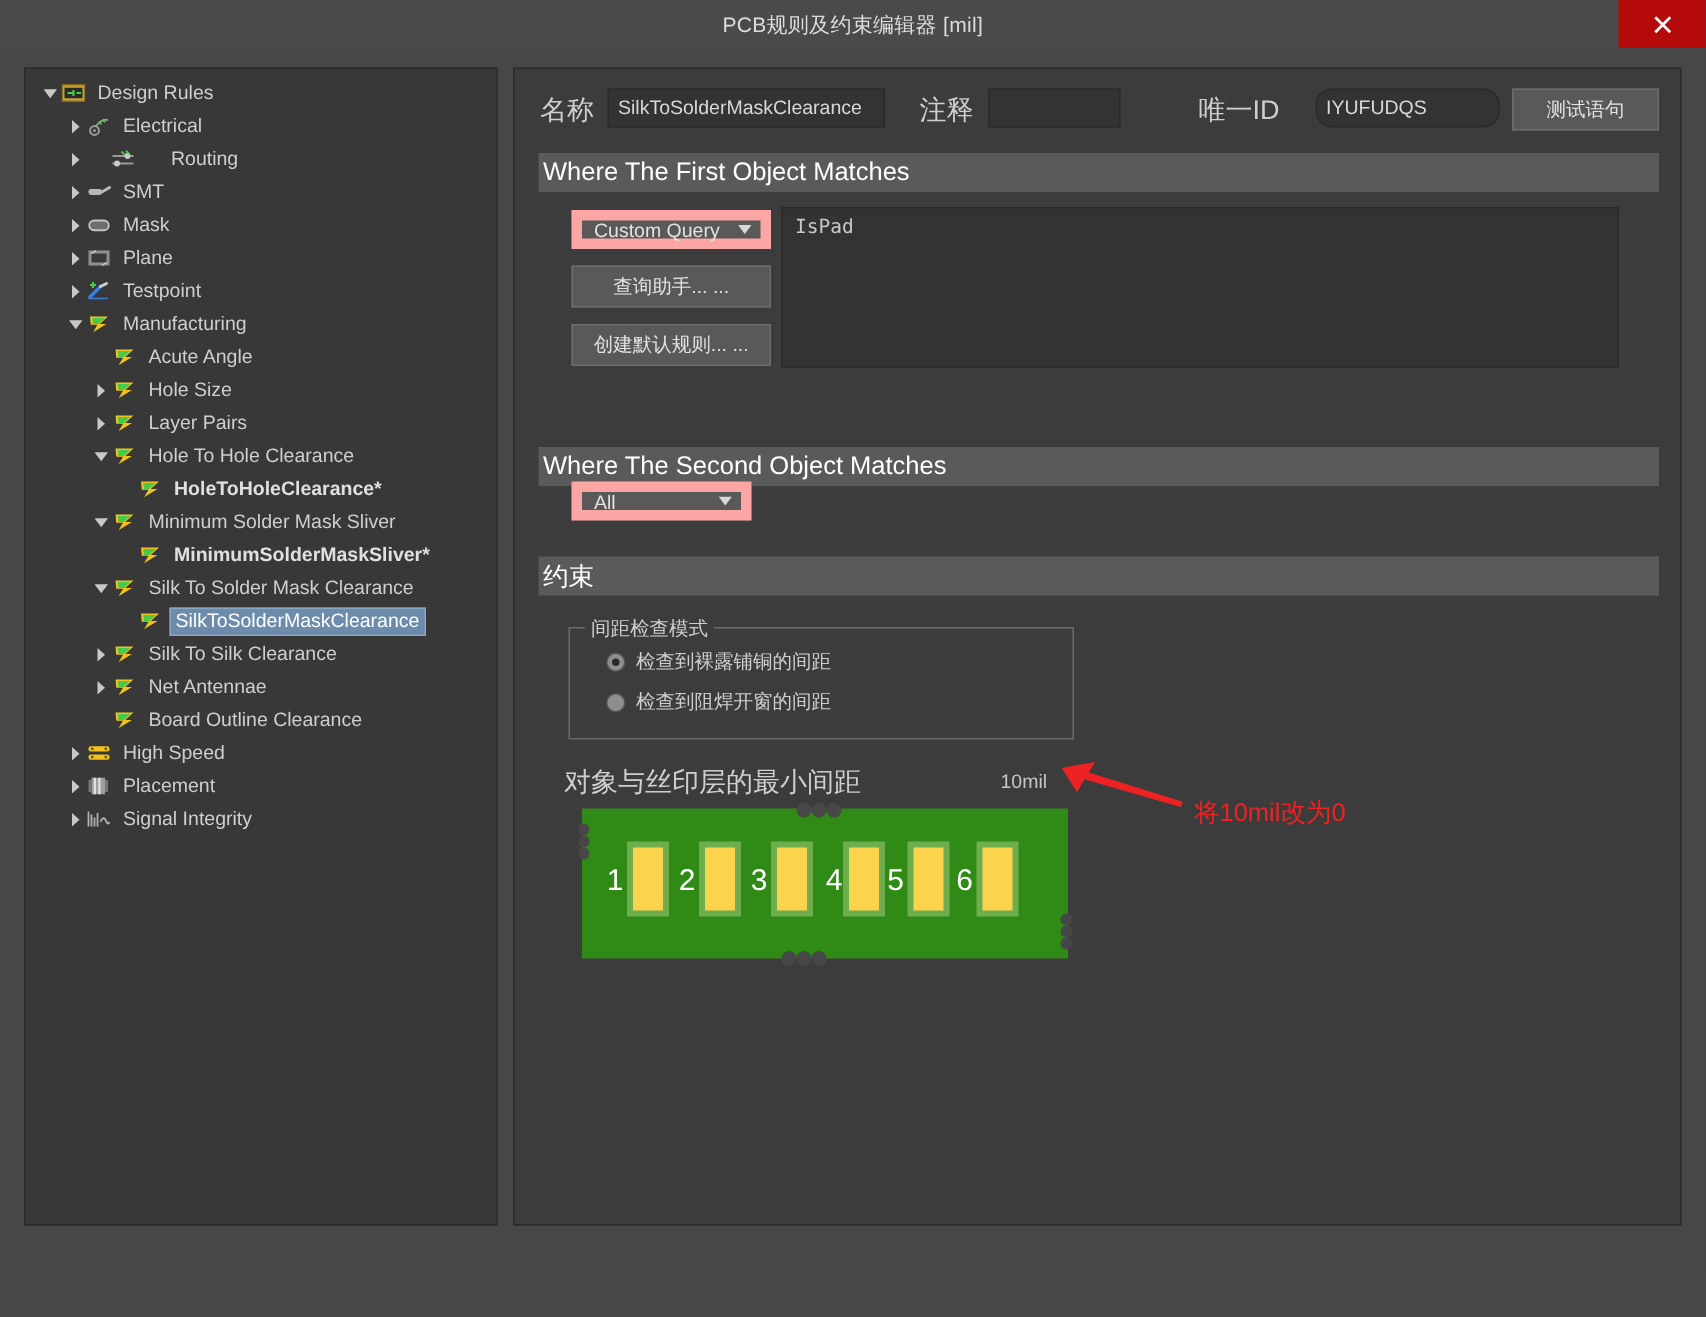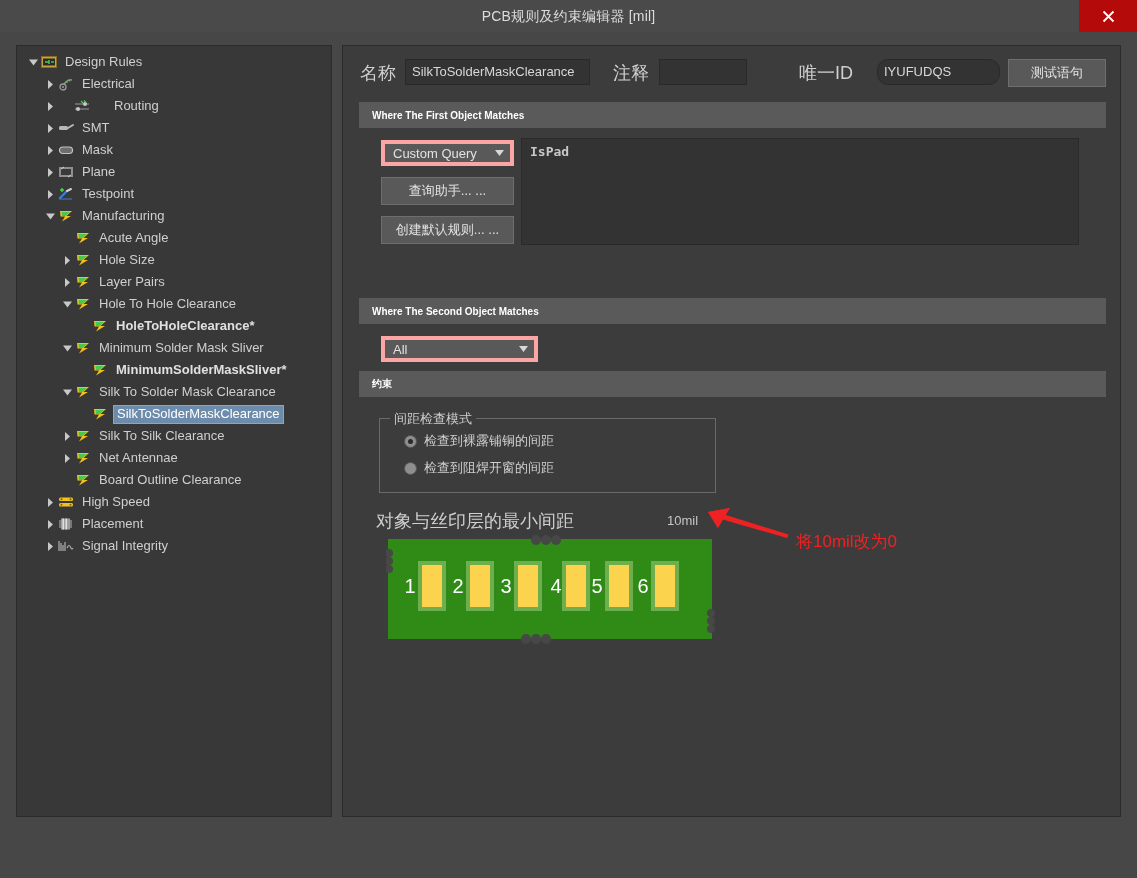--- a/index.html
+++ b/index.html
@@ -83,27 +83,27 @@
     position: absolute; background: #595959;
     border: 1px solid #6e6e6e;
     color: #e2e2e2; font-size: 13px;
     display: flex; align-items: center; justify-content: center;
     cursor: pointer; white-space: nowrap;
   }
 
   
   .sect-bar {
     position: absolute; left: 16px; width: 747px; height: 26px;
-    background: #5a5a5a; color: #ffffff; font-size: 10px; font-weight: bold;
-    display: flex; align-items: center; padding-left: 13px;
+    background: #5a5a5a; color: #ffffff; font-size: 17px; font-weight: normal;
+    display: flex; align-items: center; padding-left: 3px;
   }
 
   
   .combo {
-    position: absolute; background: #595959; border: 4px solid #fca5a5;
+    position: absolute; background: #595959; border: 7px solid #fca5a5;
     color: #e2e2e2; font-size: 13px; height: 26px;
     display: flex; align-items: center; cursor: pointer;
   }
   .combo .combo-text { padding-left: 8px; flex: 1; white-space: nowrap; }
   .combo .combo-arrow {
     width: 22px; display: flex; align-items: center; justify-content: center;
   }
 
   
   .query-area {
@@ -515,24 +515,24 @@
         <span class="combo-text">Custom Query</span>
         <span class="combo-arrow">
           <svg width="9" height="6" viewBox="0 0 9 6">
               <path d="M0 0 L9 0 L4.5 6 Z" fill="#d8d8d8"></path>
             </svg>
         </span>
       </div>
       <div class="btn" style="left:38px; top:131px; width:133px; height:28px;">查询助手... ...</div>
       <div class="btn" style="left:38px; top:170px; width:133px; height:28px;">创建默认规则... ...</div>
 
-      <div class="query-area" style="left:178px; top:92px; width:558px; height:107px;font-weight:bold;">IsPad</div>
+      <div class="query-area" style="left:178px; top:92px; width:558px; height:107px;">IsPad</div>
 
       <div class="sect-bar" style="top:252px;">Where The Second Object Matches</div>
-      <div class="combo" style="left:38px; top:290px; width:157px;">
+      <div class="combo" style="left:38px; top:275px; width:120px;">
         <span class="combo-text">All</span>
         <span class="combo-arrow">
           <svg width="9" height="6" viewBox="0 0 9 6">
               <path d="M0 0 L9 0 L4.5 6 Z" fill="#d8d8d8"></path>
             </svg>
         </span>
       </div>
 
       <div class="sect-bar" style="top:325px;">约束</div>
 

